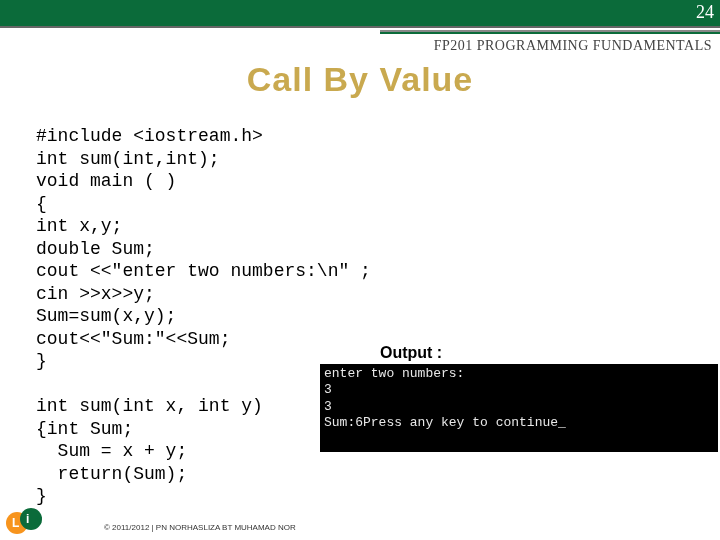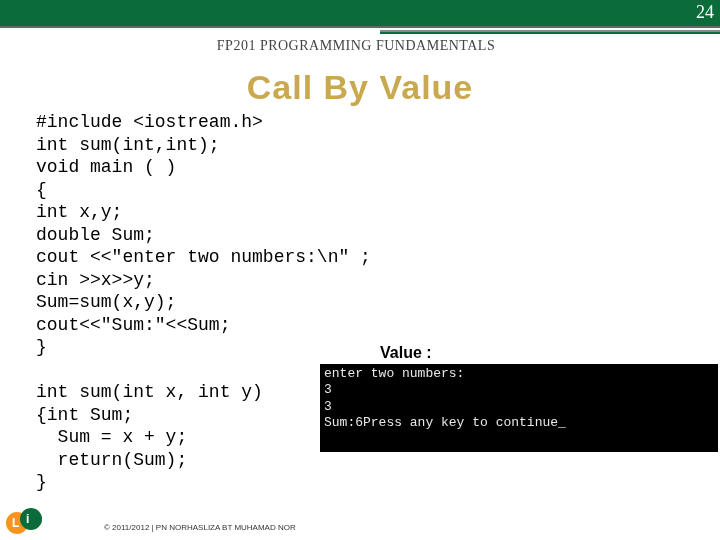--- a/index.html
+++ b/index.html
@@ -25,41 +25,41 @@
     font-size: 18px;
     font-family: Georgia, serif;
   }
   .under-bar {
     height: 4px;
     background: linear-gradient(to bottom, #888 0%, #888 50%, #0b6b3a 50%, #0b6b3a 100%);
     margin-left: 380px;
     margin-top: 2px;
   }
   .course-label {
-    text-align: center;
+    text-align: right;
     font-size: 14px;
     color: #444;
     padding: 4px 8px 0 0;
     letter-spacing: 0.5px;
   }
   .title {
     text-align: center;
     font-size: 34px;
     font-weight: bold;
     color: #c9a94f;
     text-shadow: -1px -1px 0 #fff, 1px -1px 0 #fff, -1px 1px 0 #fff, 1px 1px 0 #fff;
-    margin-top: 14px;
+    margin-top: 6px;
     font-family: 'Arial Black', Arial, sans-serif;
     letter-spacing: 1px;
   }
   .code-block {
     font-family: 'Courier New', monospace;
     font-size: 18px;
     line-height: 1.25;
-    margin: 4px 0 0 36px;
+    margin: 26px 0 0 36px;
     white-space: pre;
     color: #000;
   }
   .output-label {
     position: absolute;
     left: 380px;
     top: 344px;
     font-family: Arial, sans-serif;
     font-size: 16px;
     font-weight: bold;
@@ -125,21 +125,21 @@
 Sum=sum(x,y);
 cout&lt;&lt;"Sum:"&lt;&lt;Sum;
 }
 
 int sum(int x, int y)
 {int Sum;
   Sum = x + y;
   return(Sum);
 }</div>
 
-<div class="output-label">Value :</div>
+<div class="output-label">Output :</div>
 
 <div class="console">enter two numbers:
 3
 3
 Sum:6Press any key to continue_</div>
 
 <div class="logo">
   <div class="c1"></div>
   <div class="c2"></div>
   <span class="letter lL">L</span>

